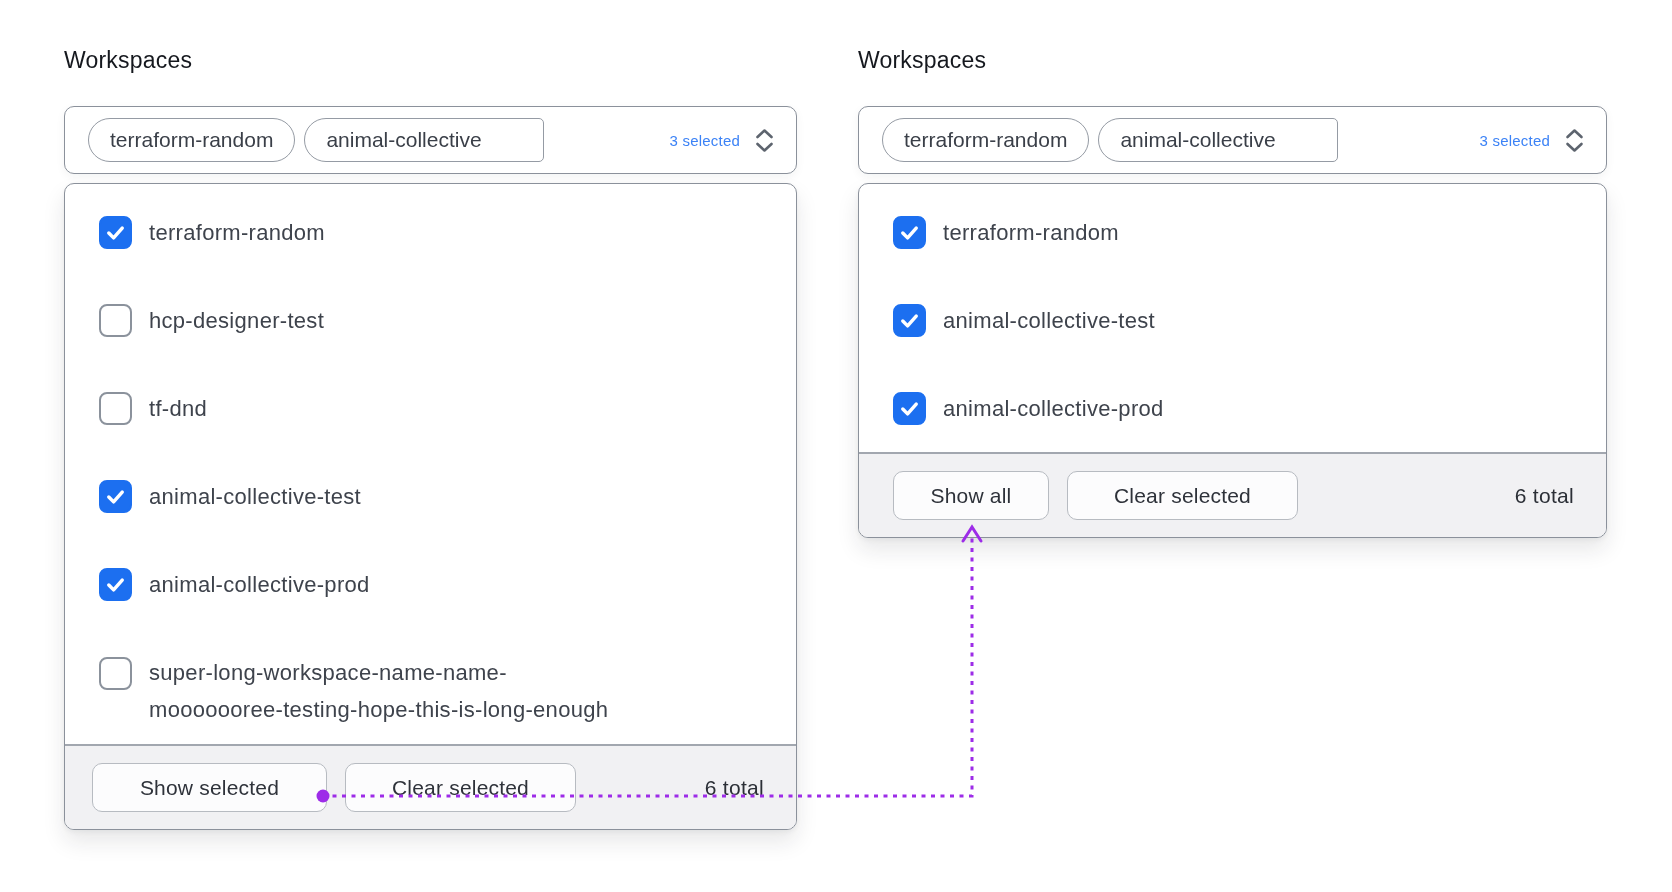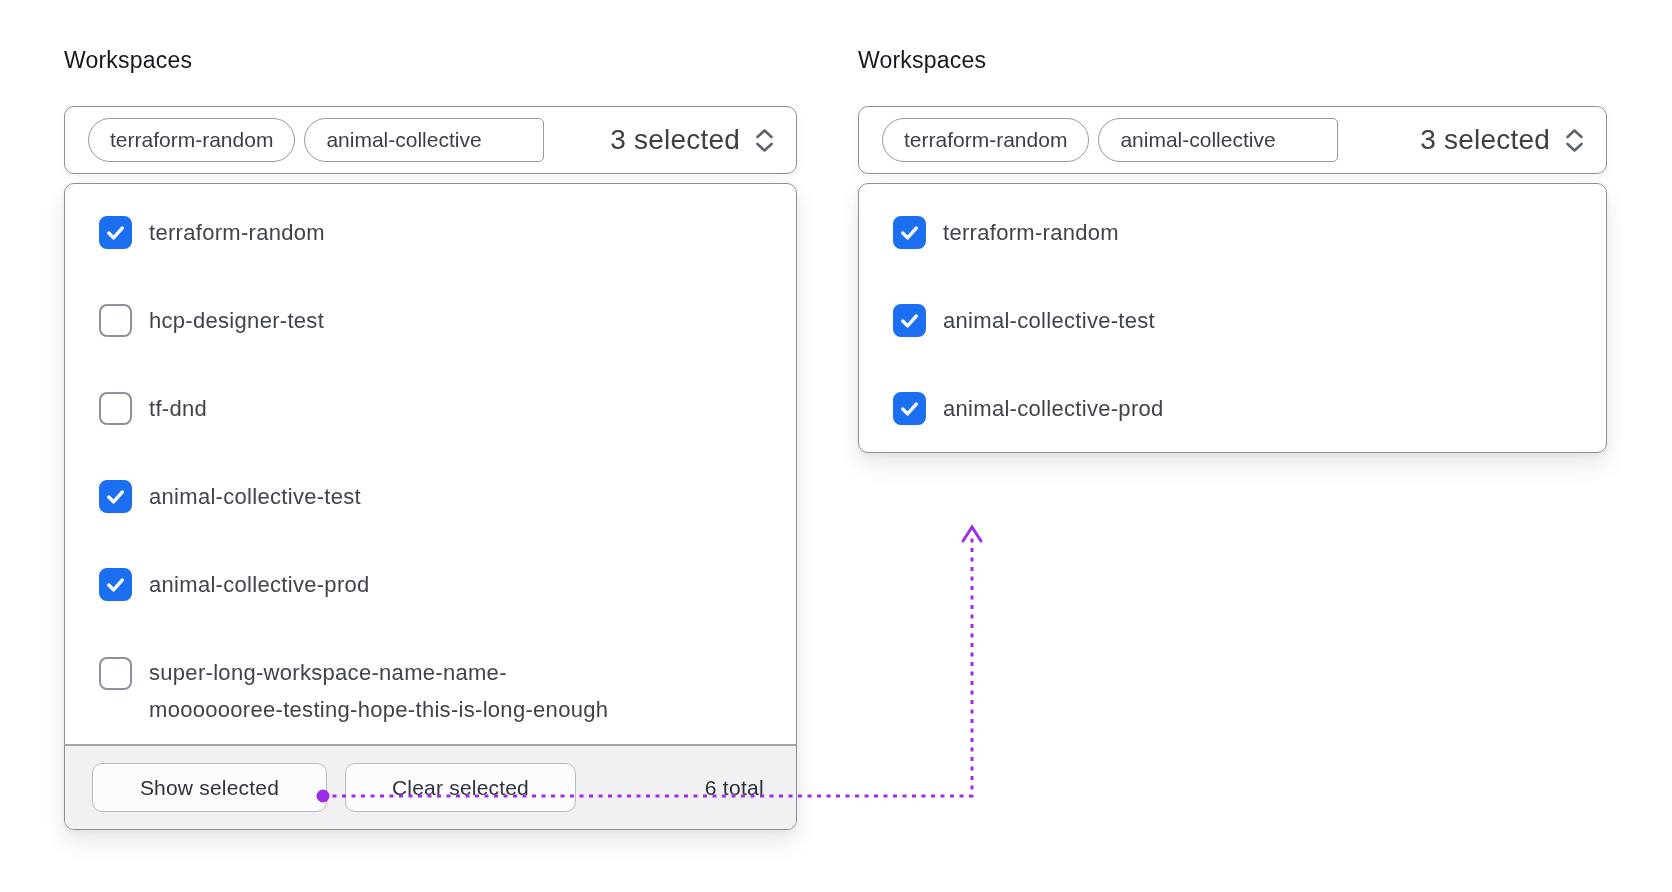--- a/index.html
+++ b/index.html
@@ -25,21 +25,21 @@
   }
   .pill {
     height:44px; display:flex; align-items:center; padding:0 21px;
     border:1.6px solid #959ba4; border-radius:22px; background:#fff;
     font-size:21px; color:#3a3f48; white-space:nowrap; flex:none;
   }
   .pill-trunc {
     width:240px; padding-right:0; overflow:hidden;
     border-radius:22px 5px 5px 22px;
   }
-  .summary { margin-left:auto; font-size:28px; color:#404040; letter-spacing:.2px; }
+  .summary { margin-left:auto; font-size:15px; color:#3b82f6; letter-spacing:.2px; }
   .sort-icon { margin-left:4px; display:flex; flex:none; }
 
   
   .card {
     margin-top:9px; background:#fff; border:1.6px solid #8b919b; border-radius:10px;
     overflow:hidden;
     box-shadow:0 12px 22px rgba(25,30,40,.10), 0 2px 5px rgba(25,30,40,.05);
   }
   .list { padding-top:4px; }
   .row { display:flex; align-items:center; height:88px; padding:0 30px 0 34px; }
@@ -196,20 +196,25 @@
 
         <div class="row">
           <span class="cb checked">
             <svg width="23" height="23" viewBox="0 0 24 24">
               <path d="M5 12.6 L10 17.6 L19 7.4" fill="none" stroke="#ffffff" stroke-width="3.6" stroke-linecap="round" stroke-linejoin="round"></path>
             </svg>
           </span>
           <span class="lbl">animal-collective-prod</span>
         </div>
       </div>
+    <div class="footer">
+      <button class="btn w156">Show all</button>
+      <button class="btn w231">Clear selected</button>
+      <span class="total">6 total</span>
+    </div>
   </div>
 </section>
 
 <svg class="annotation" width="1672" height="892" viewBox="0 0 1672 892">
   <circle class="dot" cx="323" cy="796" r="6.5"></circle>
   <path class="dash" d="M323 796 H972 V533"></path>
   <path class="solid" d="M963 541 L972 527 L981 541"></path>
 </svg>
 
 </body></html>

